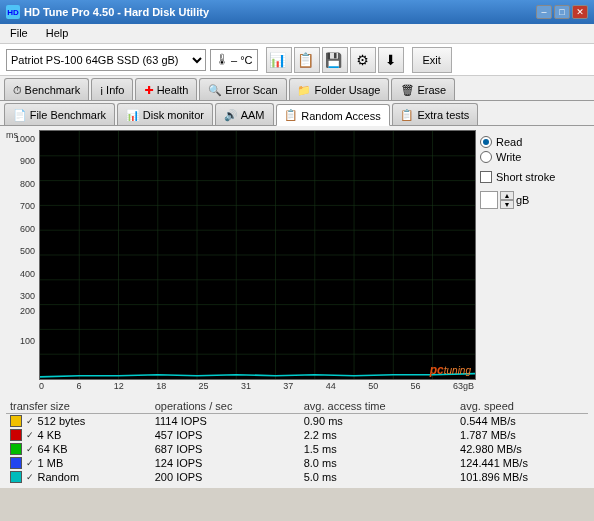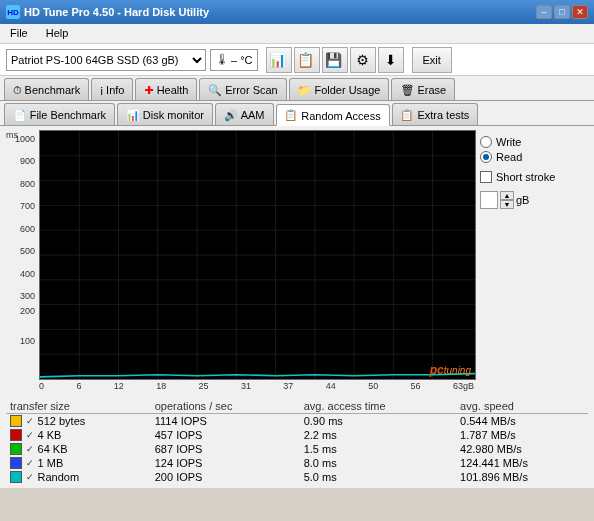--- a/index.html
+++ b/index.html
@@ -377,26 +377,26 @@
       <span>50</span>
       <span>56</span>
       <span>63gB</span>
     </div>
   </div>
 
   <div class="right-panel">
 
     <div class="radio-group">
       <label class="radio-item">
+        <div class="radio-btn checked"></div>
+        <span>Read</span>
+      </label>
+      <label class="radio-item">
         <div class="radio-btn"></div>
         <span>Write</span>
-      </label>
-      <label class="radio-item">
-        <div class="radio-btn checked"></div>
-        <span>Read</span>
       </label>
     </div>
 
     <div class="checkbox-item">
       <div class="checkbox-box"></div>
       <span>Short stroke</span>
     </div>
 
     <div class="stroke-control">
       <input class="stroke-input" type="text" value="40" style="">

